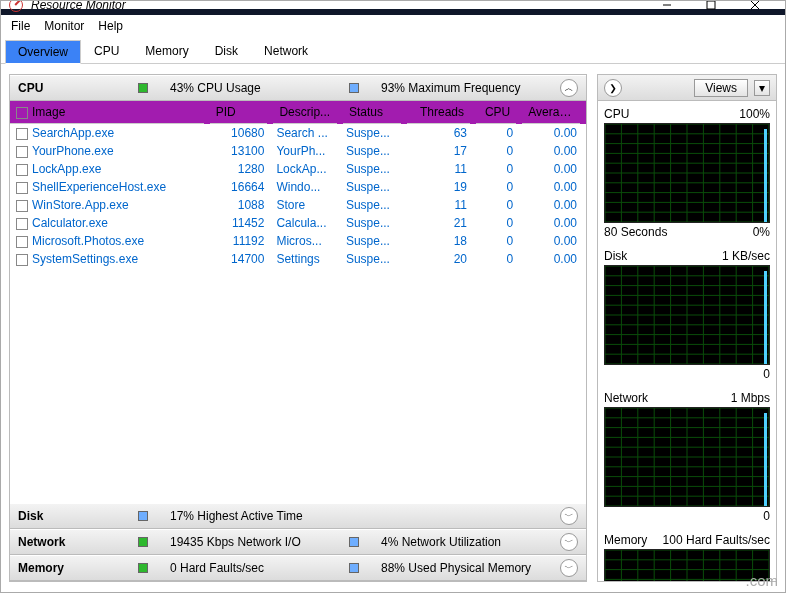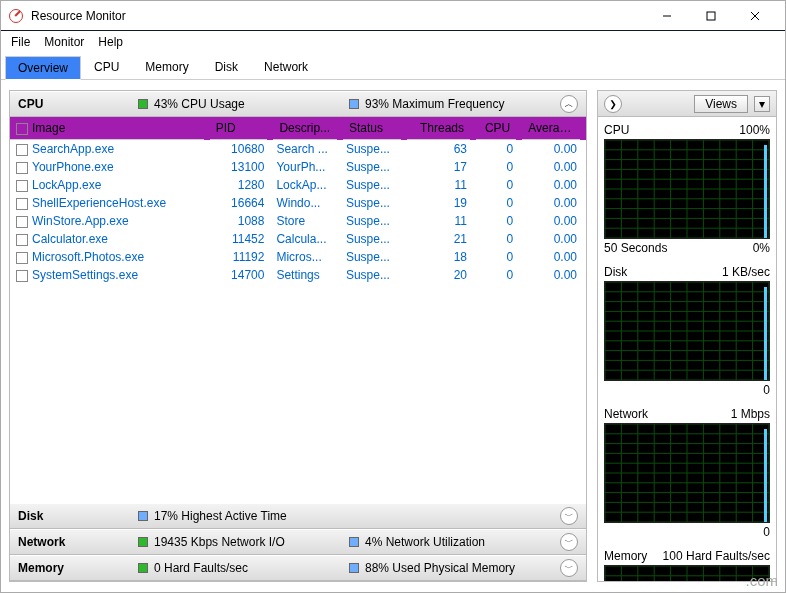--- a/index.html
+++ b/index.html
@@ -1,31 +1,31 @@
 <!DOCTYPE html>
 <html><head>
 <meta charset="utf-8">
 <style>
 * { box-sizing: border-box; margin: 0; padding: 0; font-family: "Segoe UI", Tahoma, sans-serif; font-size: 12px; }
 body { background: #fff; width: 786px; height: 593px; border: 1px solid #aaa; display: flex; flex-direction: column; overflow: hidden; }
-.titlebar { display: flex; align-items: center; height: 30px; padding: 0 8px; border-bottom: 1px solid #0f172a; }
+.titlebar { display: flex; align-items: center; height: 14px; padding: 0 8px; border-bottom: 6px solid #0f172a; font-style: italic; }
 .titlebar .title { flex: 1; font-size: 12px; padding-left: 4px; }
 .titlebar .winbtns { display: flex; gap: 0; }
 .winbtn { width: 44px; height: 28px; display: flex; align-items: center; justify-content: center; cursor: pointer; }
 .menubar { display: flex; gap: 14px; padding: 4px 10px; }
 .menubar span { cursor: pointer; }
 .tabs { display: flex; border-bottom: 1px solid #ccc; margin-top: 2px; padding-left: 4px; }
 .tab { padding: 4px 12px; border: 1px solid transparent; cursor: pointer; }
 .tab.active { border: 1px solid #ccc; border-bottom: 1px solid #fff; background: #3b82f6; position: relative; top: 1px; }
 .main { flex: 1; display: flex; padding: 10px 8px; gap: 10px; overflow: hidden; }
 .leftpane { flex: 1; display: flex; flex-direction: column; border: 1px solid #bbb; overflow: hidden; }
 .rightpane { width: 180px; display: flex; flex-direction: column; border: 1px solid #bbb; overflow: hidden; }
 .section-header { background: linear-gradient(#f3f3f3,#dcdcdc); border-top: 1px solid #fff; border-bottom: 1px solid #bbb; display: flex; align-items: center; height: 26px; padding: 0 8px; gap: 10px; }
 .section-header .name { font-weight: bold; width: 110px; }
-.stat { display: flex; align-items: center; gap: 6px; flex: 1; font-size: 11px; }
+.stat { display: flex; align-items: center; gap: 22px; flex: 1; font-size: 11px; }
 .swatch { width: 10px; height: 10px; border: 1px solid #666; }
 .chevbtn { width: 18px; height: 18px; border: 1px solid #999; border-radius: 50%; background: #fff; display: flex; align-items: center; justify-content: center; cursor: pointer; font-size: 9px; }
 .table-wrap { flex: 1; overflow: auto; }
 table { width: 100%; border-collapse: collapse; table-layout: fixed; }
 th { text-align: left; font-weight: normal; border-right: 6px solid #a21caf; border-bottom: 1px solid #ccc; padding: 4px 6px; background: #a21caf; position: sticky; top: 0; white-space: nowrap; overflow: hidden; text-overflow: ellipsis; }
 td { padding: 2px 6px; color: #0066cc; white-space: nowrap; overflow: hidden; text-overflow: ellipsis; }
 td.num { text-align: right; }
 .chk { width: 12px; height: 12px; border: 1px solid #888; display: inline-block; vertical-align: middle; margin-right: 4px; }
 .right-top { background: linear-gradient(#f3f3f3,#dcdcdc); display: flex; align-items: center; height: 26px; padding: 0 6px; gap: 6px; border-bottom: 1px solid #bbb; }
 .right-top .viewsbtn { background: linear-gradient(#fff,#e4e4e4); border: 1px solid #999; padding: 1px 10px; cursor: pointer; }
@@ -267,21 +267,21 @@
               <line x1="0" y1="50%" x2="100%" y2="50%" stroke="#0a4d0a"></line>
               <line x1="0" y1="60%" x2="100%" y2="60%" stroke="#0a4d0a"></line>
               <line x1="0" y1="70%" x2="100%" y2="70%" stroke="#0a4d0a"></line>
               <line x1="0" y1="80%" x2="100%" y2="80%" stroke="#0a4d0a"></line>
               <line x1="0" y1="90%" x2="100%" y2="90%" stroke="#0a4d0a"></line>
               <line x1="0" y1="100%" x2="100%" y2="100%" stroke="#0a4d0a"></line>
             </svg>
             <div class="chartline" style="right:2px;top:5%;bottom:0"></div>
           </div>
           <div class="chartlabel">
-            <span>50 Seconds</span>
+            <span>80 Seconds</span>
             <span>0%</span>
           </div>
         </div>
         <div class="chartblock">
           <div class="chartlabel">
             <span>Disk</span>
             <span>1 KB/sec</span>
           </div>
           <div class="chartbox">
             <svg class="grid" width="100%" height="100%">

